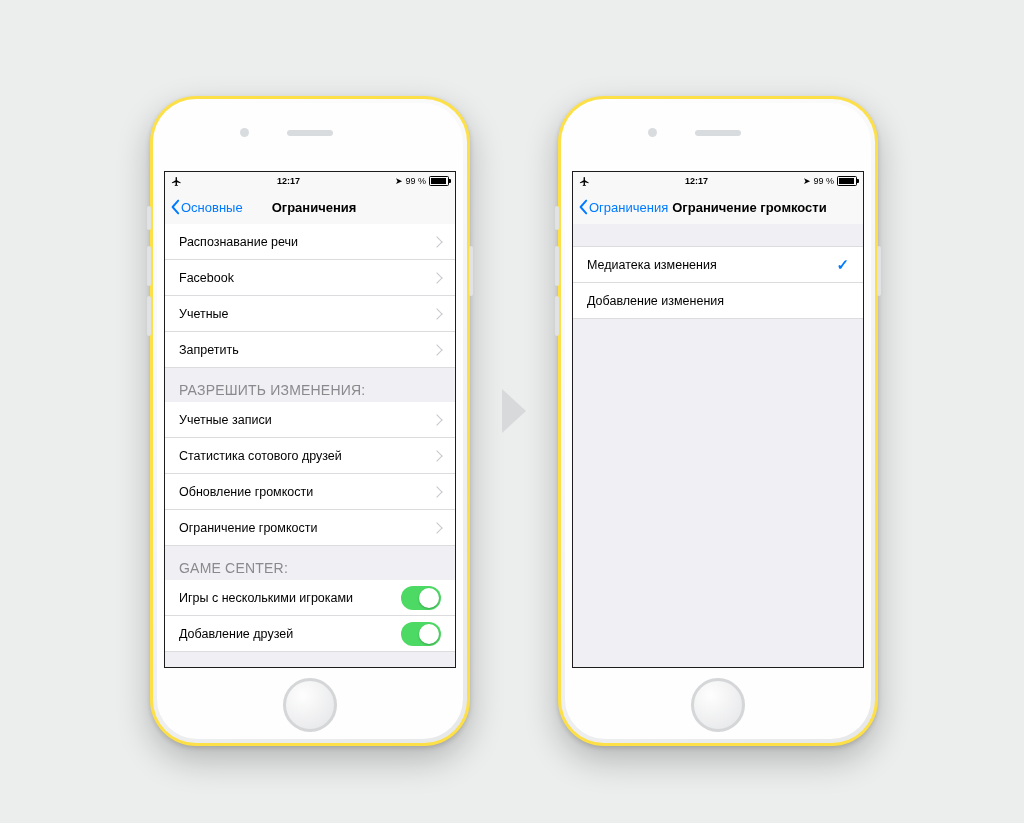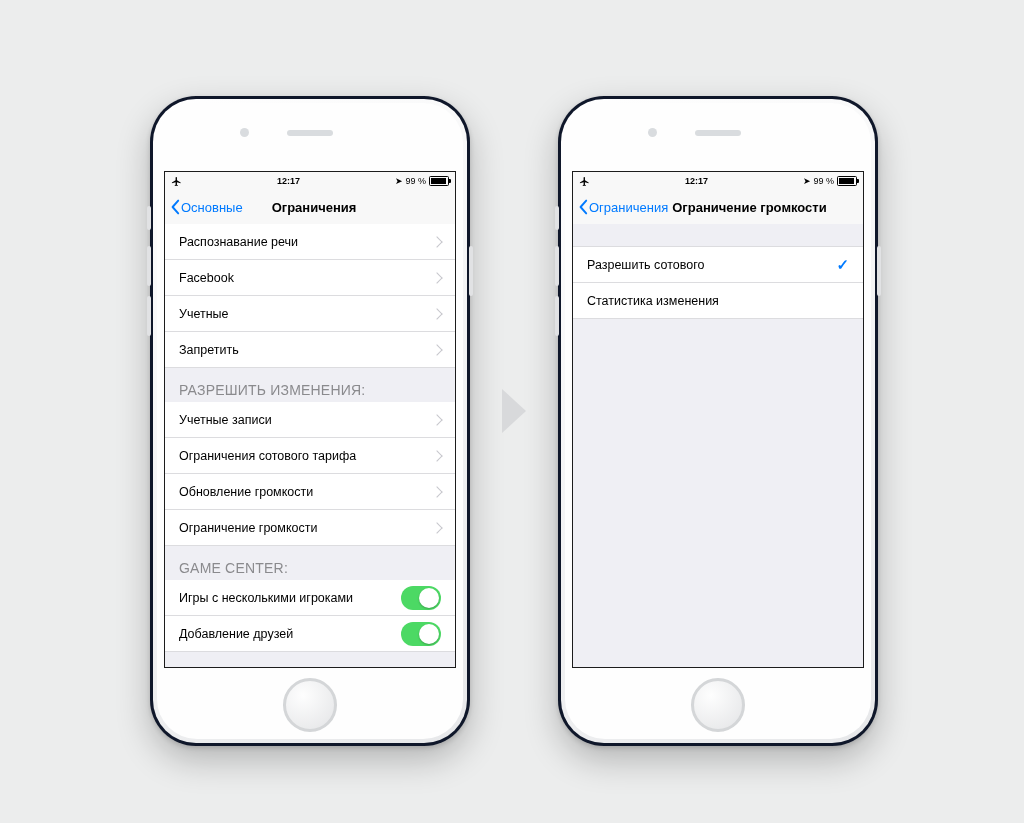--- a/index.html
+++ b/index.html
@@ -1,17 +1,17 @@
 <!DOCTYPE html>
 <html><head>
 <meta charset="utf-8">
 <style>
   html,body{margin:0;padding:0;width:1024px;height:823px;background:#eceded;font-family:-apple-system,Helvetica,Arial,sans-serif;}
   .stage{position:relative;width:1024px;height:823px;}
-  .phone{position:absolute;width:320px;height:650px;background:#0f172a;border-radius:46px;box-shadow:0 14px 34px rgba(0,0,0,.24),0 2px 5px rgba(0,0,0,.15);}
+  .phone{position:absolute;width:320px;height:650px;background:#fde047;border-radius:46px;box-shadow:0 14px 34px rgba(0,0,0,.24),0 2px 5px rgba(0,0,0,.15);}
   .phone::before{content:"";position:absolute;inset:3px;border-radius:43px;background:linear-gradient(145deg,#ffffff,#e7e8ea);}
   .phone-inner{position:absolute;inset:7px;border-radius:40px;background:#fefefe;}
   .speaker{position:absolute;top:34px;left:50%;transform:translateX(-50%);width:46px;height:6px;background:#d9dcdf;border-radius:3px;}
   .camera{position:absolute;top:32px;left:50%;transform:translateX(-70px);width:9px;height:9px;background:#d9dcdf;border-radius:50%;}
   .home{position:absolute;bottom:14px;left:50%;transform:translateX(-50%);width:48px;height:48px;border-radius:50%;border:3px solid #d4d6d8;background:radial-gradient(circle at 35% 30%,#fefefe,#e3e4e6);}
   .side-btn{position:absolute;background:#e1e2e4;border-radius:2px;}
   .btn-mute{left:-3px;top:110px;width:4px;height:24px;}
   .btn-vol1{left:-3px;top:150px;width:4px;height:40px;}
   .btn-vol2{left:-3px;top:200px;width:4px;height:40px;}
   .btn-pwr{right:-3px;top:150px;width:4px;height:50px;}
@@ -95,21 +95,21 @@
           <span>Запретить</span>
             <span class="chevron-i"></span>
         </div>
 
         <div class="group-header">РАЗРЕШИТЬ ИЗМЕНЕНИЯ:</div>
         <div class="row">
           <span>Учетные записи</span>
             <span class="chevron-i"></span>
         </div>
         <div class="row">
-          <span>Ограничения сотового тарифа</span>
+          <span>Статистика сотового друзей</span>
             <span class="chevron-i"></span>
         </div>
         <div class="row">
           <span>Обновление громкости</span>
             <span class="chevron-i"></span>
         </div>
         <div class="row">
           <span>Ограничение громкости</span>
             <span class="chevron-i"></span>
         </div>
@@ -166,25 +166,25 @@
           <svg width="12" height="16" viewBox="0 0 12 20">
               <path d="M10 2 L3 10 L10 18" stroke="#007aff" stroke-width="2.4" fill="none" stroke-linecap="round" stroke-linejoin="round"></path>
             </svg>
           <span>Ограничения</span>
         </div>
         <div class="nav-title">Ограничение громкости</div>
       </div>
       <div class="content">
         <div style="height:22px;"></div>
         <div class="row" style="border-top:0.5px solid #dcdcdf;">
-          <span>Разрешить сотового</span>
+          <span>Медиатека изменения</span>
           <span class="check-i">✓</span>
         </div>
         <div class="row">
-          <span>Статистика изменения</span>
+          <span>Добавление изменения</span>
           <span></span>
         </div>
       </div>
     </div>
     <div class="home"></div>
   </div>
 
 </div>
 
 </body></html>

